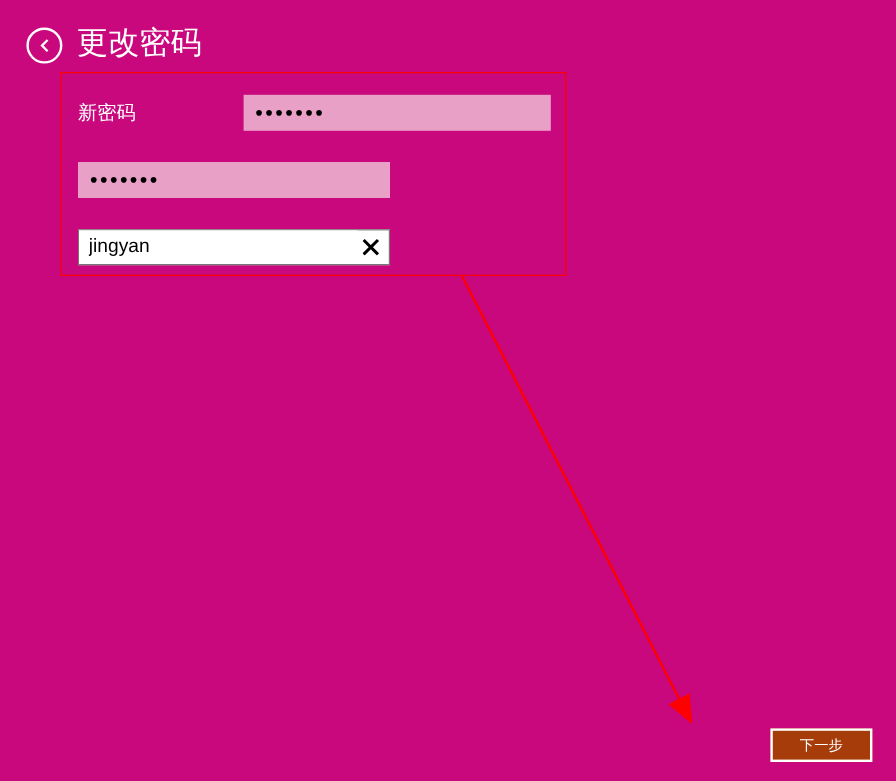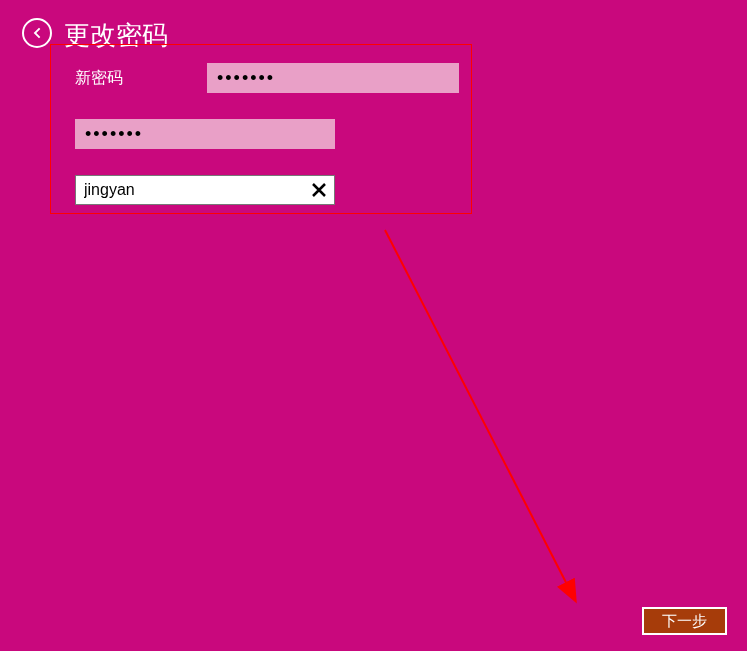--- a/index.html
+++ b/index.html
@@ -7,21 +7,21 @@
       width: 747px;
       height: 651px;
       background: #c9087d;
       font-family: "Microsoft YaHei", "Segoe UI", sans-serif;
       color: #fff;
       position: relative;
       overflow: hidden;
     }
     .header {
       display: flex;
-      align-items: flex-start;
+      align-items: flex-end;
       padding: 18px 0 0 22px;
       gap: 12px;
     }
     .back-btn {
       width: 30px;
       height: 30px;
       border: 2px solid #fff;
       border-radius: 50%;
       display: flex;
       align-items: center;
@@ -30,25 +30,25 @@
     }
     .back-btn svg { width: 16px; height: 16px; fill: #fff; }
     .title {
       font-size: 26px;
       font-weight: 400;
       color: #fff;
     }
     .form-box {
       position: absolute;
       left: 50px;
-      top: 44px;
+      top: 60px;
       width: 422px;
       height: 170px;
       border: 1px solid #ff0000;
-      padding: 18px 12px 0 24px;
+      padding: 18px 12px 0 14px;
     }
     .row {
       display: flex;
       align-items: center;
       margin-bottom: 26px;
     }
     .label {
       width: 140px;
       font-size: 16px;
       color: #fff;
@@ -99,21 +99,21 @@
       right: 20px;
       display: flex;
       gap: 14px;
     }
     .btn {
       min-width: 85px;
       height: 28px;
       border: 2px solid #fff;
       background: transparent;
       color: #fff;
-      font-size: 15px;
+      font-size: 12px;
       font-family: inherit;
       cursor: pointer;
       padding: 0 12px;
       display: flex;
       align-items: center;
       justify-content: center;
     }
     .btn.primary {
       background: #a63c0a;
     }

